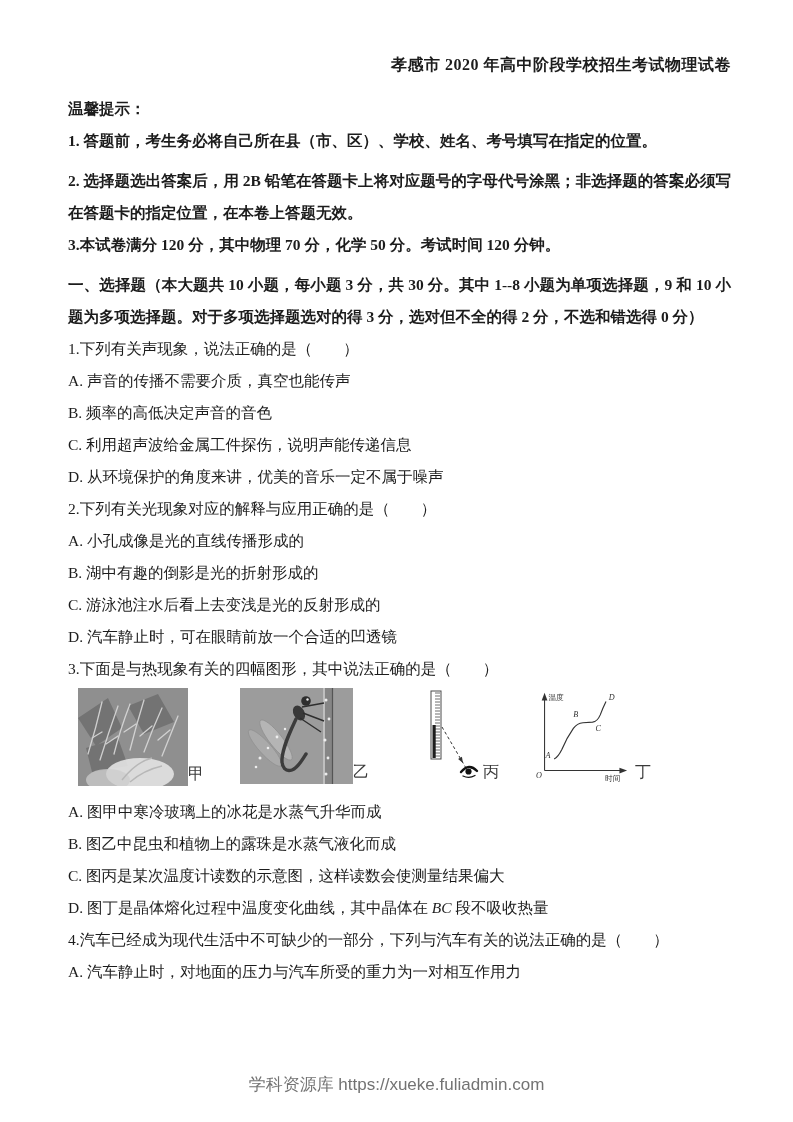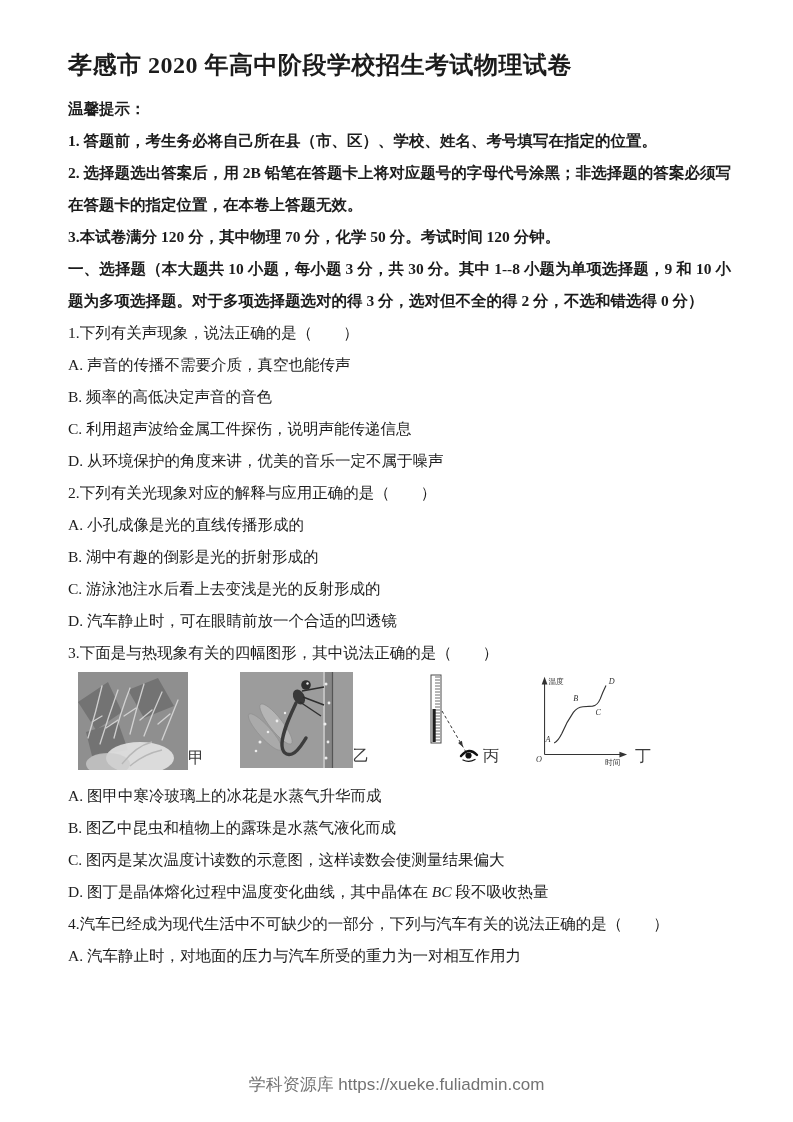--- a/index.html
+++ b/index.html
@@ -5,26 +5,26 @@
   * { box-sizing: border-box; }
   html, body { margin: 0; padding: 0; background: #ffffff; }
   .page {
     width: 793px; height: 1122px; background: #ffffff;
     position: relative; overflow: hidden;
     font-family: "Liberation Serif", "DejaVu Serif", serif;
     color: #1c1c1c;
   }
   .content { position: absolute; top: 50px; left: 68px; right: 62px; }
   .title {
-    font-size: 24px; font-weight: 700; text-align: left;
+    font-size: 16px; font-weight: 700; text-align: right;
     margin: 0 0 13px 0; line-height: 30px; letter-spacing: 0.5px;
   }
   .line { font-size: 15.5px; line-height: 32px; margin: 0; }
   .bold { font-weight: 700; }
-  .just { text-align: justify; }
+  .just { text-align: justify; margin-top: 8px; }
   .it { font-style: italic; font-family: "Liberation Serif", "DejaVu Serif", serif; }
   .figrow { display: flex; align-items: flex-start; margin: 3px 0 10px 0; }
   .fig { display: flex; flex-direction: row; align-items: flex-end; }
   .fig-jia  { margin-left: 10px; }
   .fig-yi   { margin-left: 36px; }
   .fig-bing { margin-left: 42px; }
   .fig-ding { margin-left: 30px; }
   .caption { font-size: 16px; line-height: 24px; margin-top: 4px; color: #3a3a3a; }
   .footer {
     position: absolute; bottom: 26px; left: 0; width: 100%;

